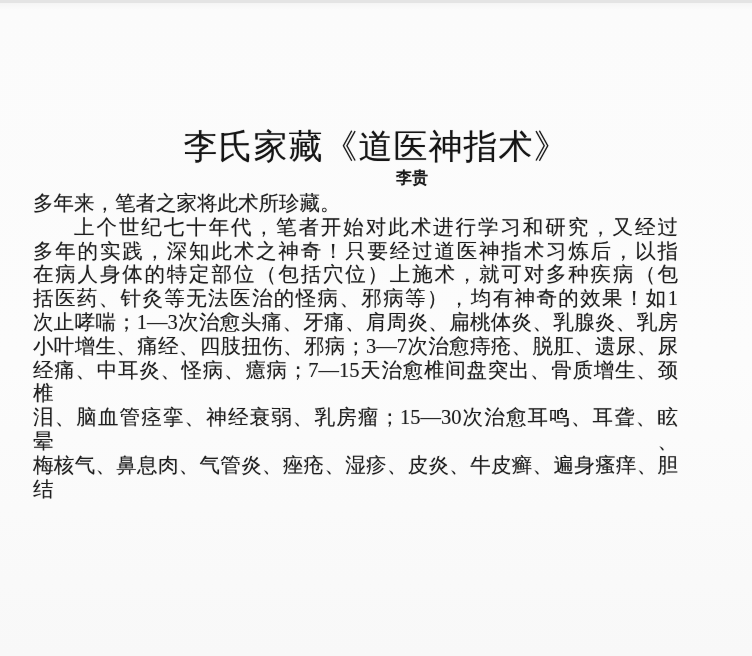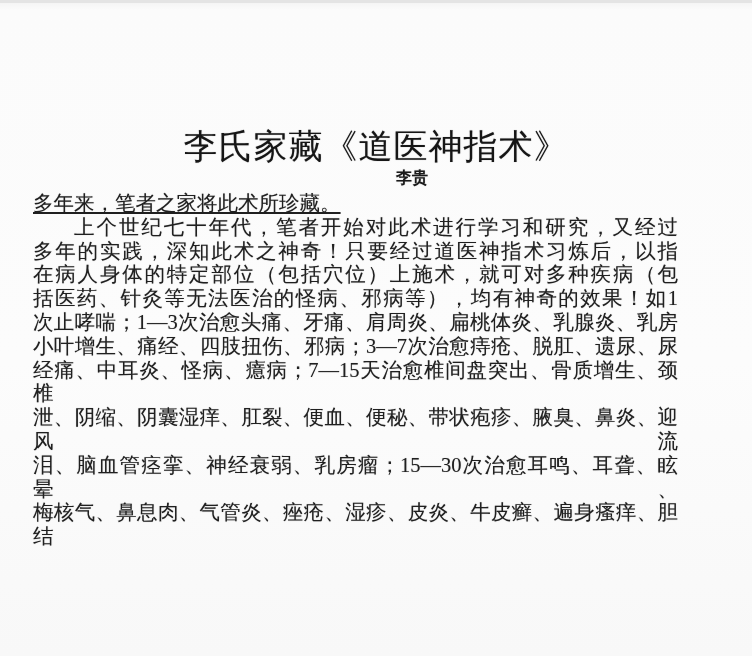--- a/index.html
+++ b/index.html
@@ -60,21 +60,20 @@
     text-shadow: 0 0 1px rgba(40,40,40,0.38);
   }
   .ln {
     text-align: justify;
     text-align-last: justify;
     white-space: normal;
   }
   .ln.short {
     text-align: left;
     text-align-last: left;
-    text-decoration: underline;
   }
   .ln.ind {
     text-indent: 41px;
   }
 </style>
 </head>
 <body>
 
 <div class="page">
 
@@ -91,21 +90,20 @@
     </div>
 
     <div>
       <div class="ln ind">上个世纪七十年代，笔者开始对此术进行学习和研究，又经过</div>
       <div class="ln">多年的实践，深知此术之神奇！只要经过道医神指术习炼后，以指</div>
       <div class="ln">在病人身体的特定部位（包括穴位）上施术，就可对多种疾病（包</div>
       <div class="ln">括医药、针灸等无法医治的怪病、邪病等），均有神奇的效果！如1</div>
       <div class="ln">次止哮喘；1—3次治愈头痛、牙痛、肩周炎、扁桃体炎、乳腺炎、乳房</div>
       <div class="ln">小叶增生、痛经、四肢扭伤、邪病；3—7次治愈痔疮、脱肛、遗尿、尿</div>
       <div class="ln">经痛、中耳炎、怪病、癔病；7—15天治愈椎间盘突出、骨质增生、颈椎</div>
-      <div class="ln">泄、阴缩、阴囊湿痒、肛裂、便血、便秘、带状疱疹、腋臭、鼻炎、迎风流</div>
       <div class="ln">泪、脑血管痉挛、神经衰弱、乳房瘤；15—30次治愈耳鸣、耳聋、眩晕、</div>
       <div class="ln">梅核气、鼻息肉、气管炎、痤疮、湿疹、皮炎、牛皮癣、遍身瘙痒、胆结</div>
 
     </div>
 
   </div>
 
 </div>
 
 </body></html>

